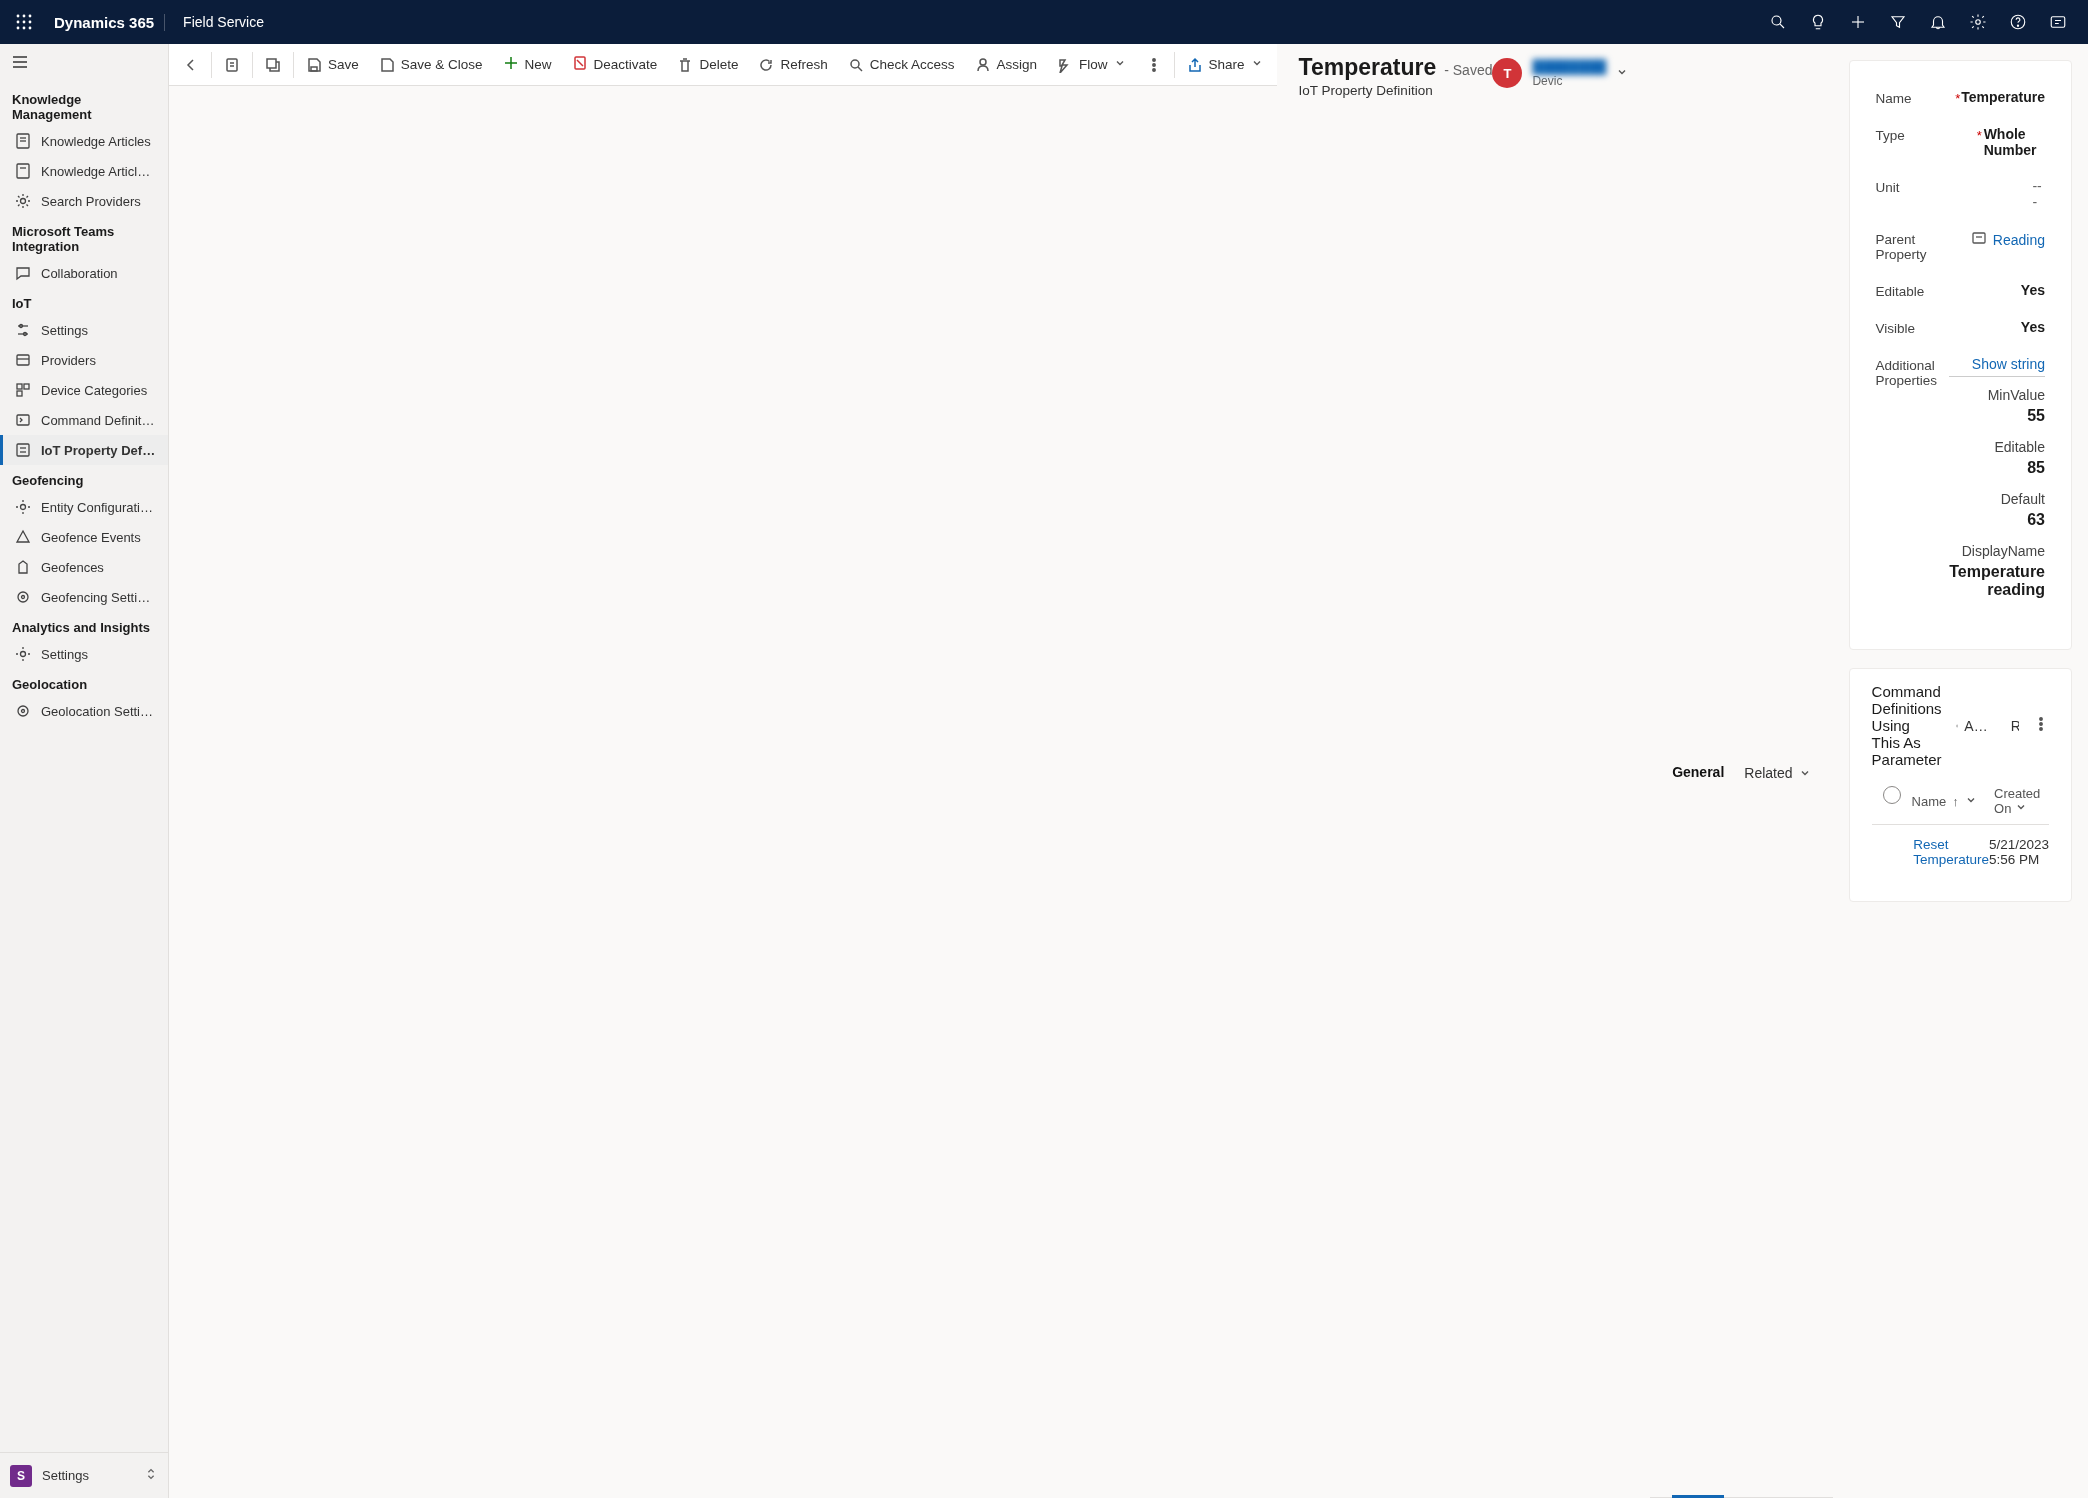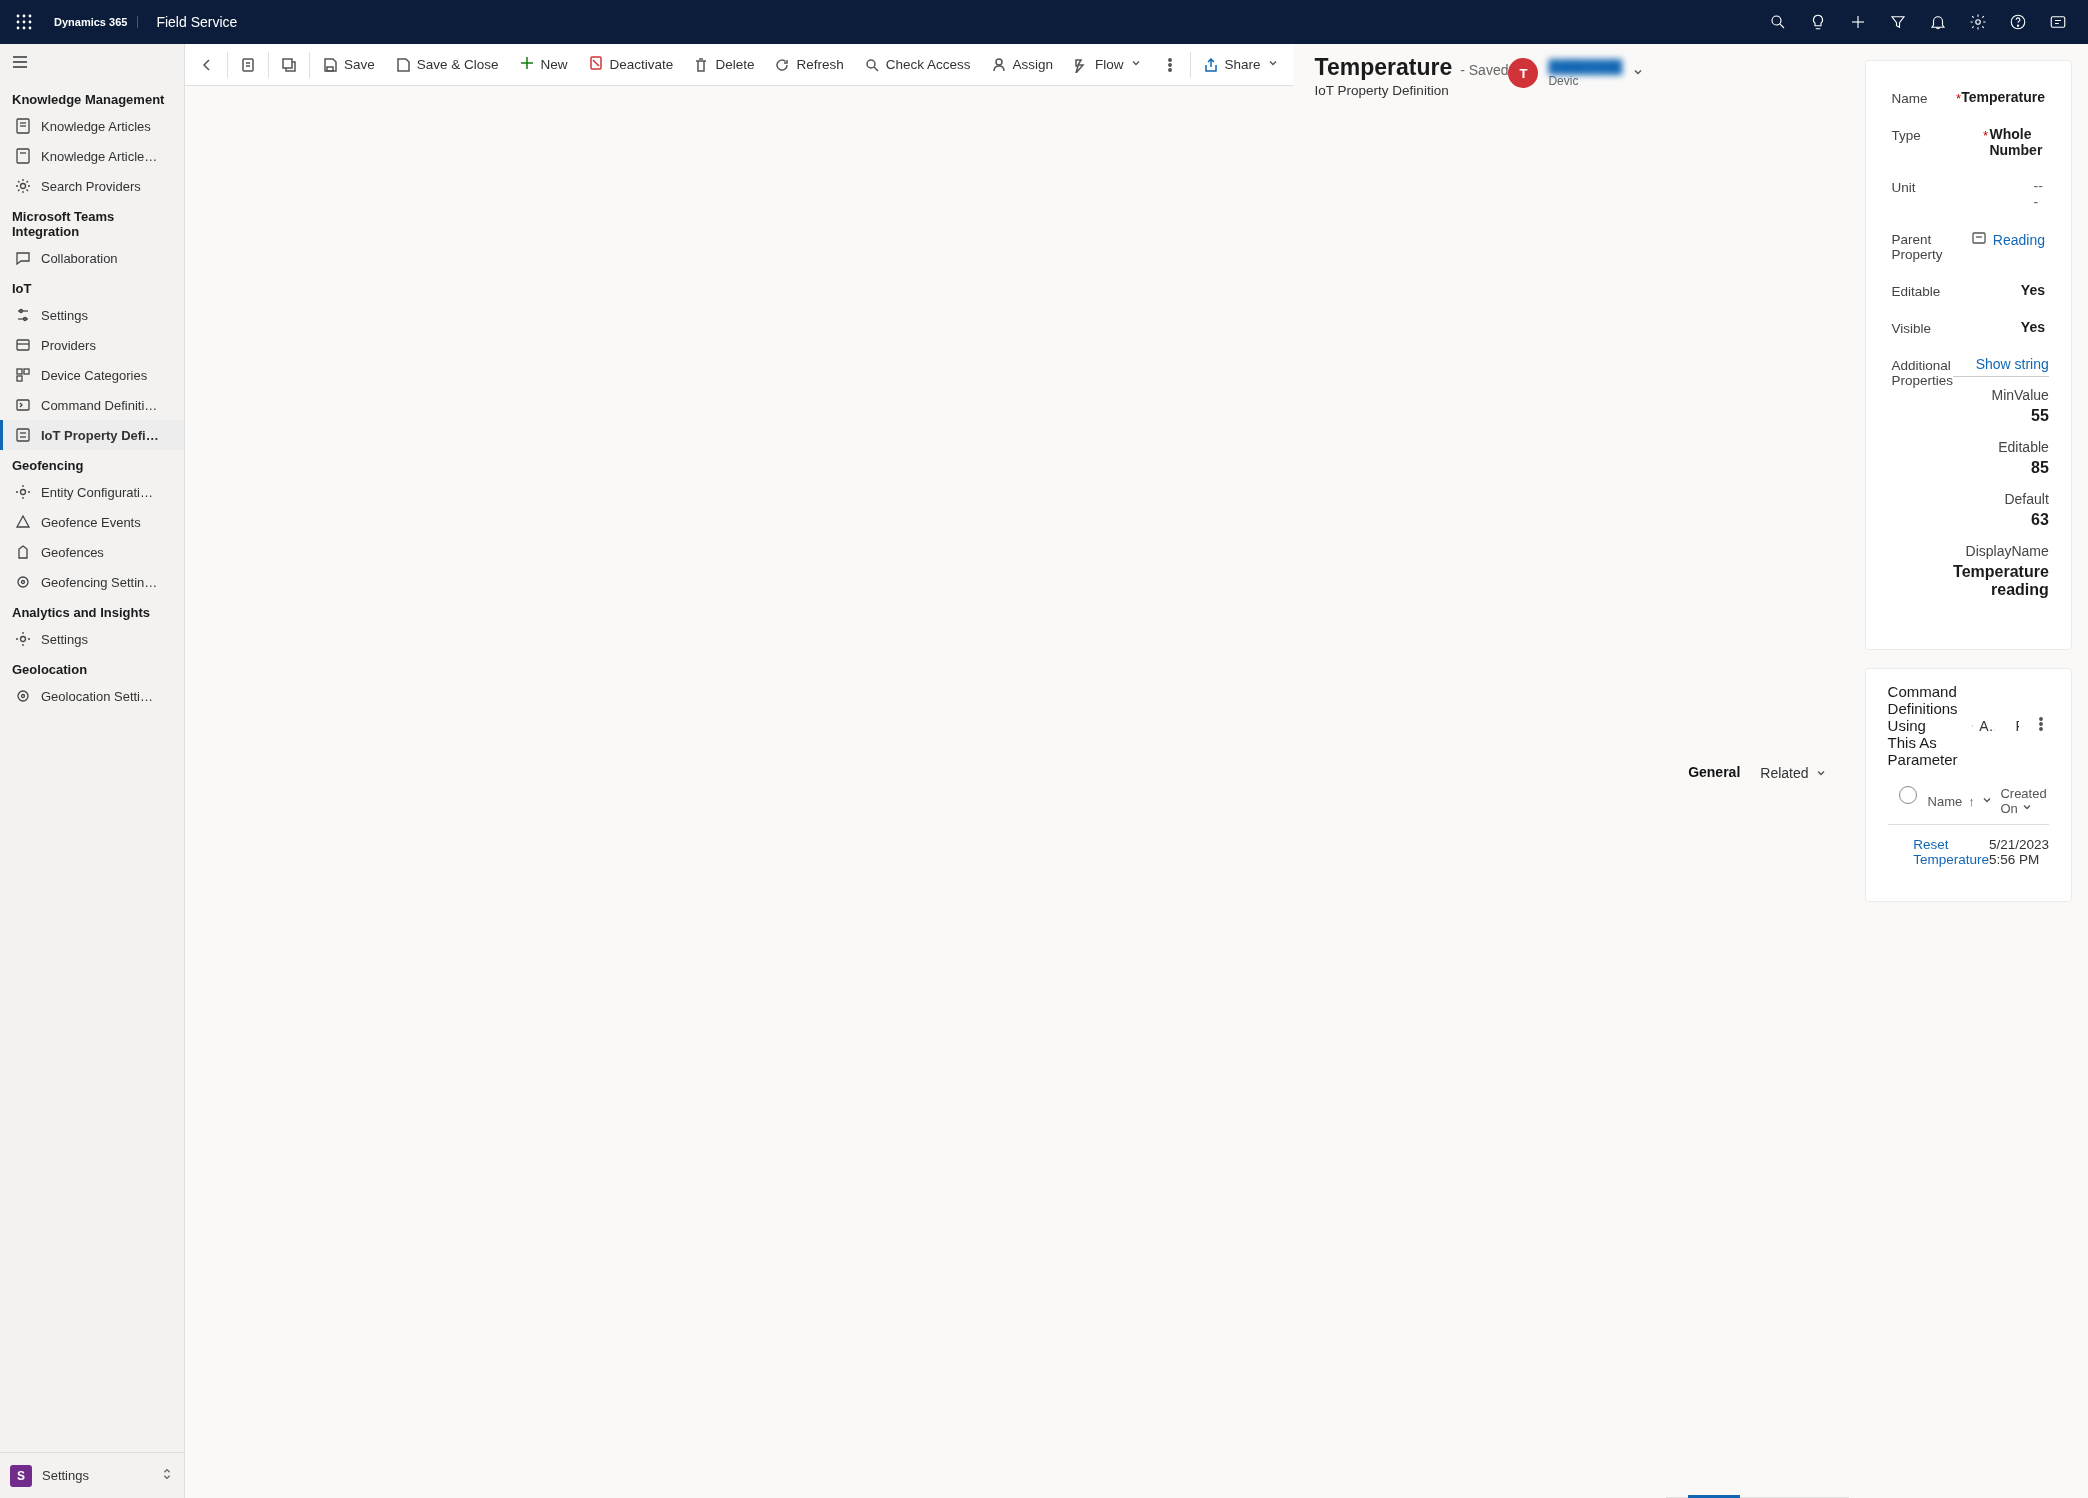--- a/index.html
+++ b/index.html
@@ -2,29 +2,29 @@
 <html><head>
 <meta charset="utf-8">
 <style>
   * { box-sizing: border-box; margin: 0; padding: 0; font-family: "Segoe UI", -apple-system, BlinkMacSystemFont, sans-serif; }
   body { background: #f3f2f1; overflow: hidden; }
 
   
   .topnav { height: 44px; background: #0b1d3a; color: #fff; display: flex; align-items: center; padding: 0 10px; }
   .waffle { width: 28px; height: 28px; display:flex; align-items:center; justify-content:center; margin-right:6px; }
   .waffle svg { width:16px; height:16px; fill:#fff; }
-  .topnav .brand { font-size: 11px; font-weight: 600; padding: 0 10px; border-right:1px solid rgba(255,255,255,0.25); }
+  .topnav .brand { font-size: 15px; font-weight: 600; padding: 0 10px; border-right:1px solid rgba(255,255,255,0.25); }
   .topnav .module { font-size: 14px; padding: 0 18px; }
   .topnav .spacer { flex: 1; }
   .topnav .icon-btn { width: 40px; height: 40px; display:flex; align-items:center; justify-content:center; color:#fff; }
   .topnav .icon-btn svg { width:18px; height:18px; stroke:#fff; fill:none; stroke-width:1.5; }
 
   
   .app { display:flex; height: calc(100vh - 44px); }
-  .sidebar { width: 185px; background:#f3f2f1; border-right:1px solid #e1dfdd; display:flex; flex-direction:column; overflow:hidden; position:relative;}
+  .sidebar { width: 169px; background:#f3f2f1; border-right:1px solid #e1dfdd; display:flex; flex-direction:column; overflow:hidden; position:relative;}
   .sidebar-scroll { flex:1; overflow-y:auto; padding-bottom: 50px;}
   .sidebar .hamburger { padding: 10px 12px; }
   .sidebar .hamburger svg{ width:16px; height:16px; stroke:#333; fill:none; stroke-width:1.5;}
   .sidebar .group-label { font-size:13px; font-weight:600; color:#1b1b1b; padding: 8px 12px 4px 12px; }
   .nav-item { display:flex; align-items:center; padding: 7px 12px; font-size:13px; color:#333; gap:10px; white-space:nowrap; overflow:hidden; text-overflow:ellipsis; cursor:pointer; border-left:3px solid transparent;}
   .nav-item.active { background:#ededed; border-left:3px solid #1267b4; font-weight:600; }
   .nav-item .icon { width:16px; height:16px; display:inline-flex; align-items:center; justify-content:center; }
   .nav-item .icon svg{ width:16px; height:16px; stroke:#444; fill:none; stroke-width:1.3; }
   .nav-item span.label { overflow:hidden; text-overflow:ellipsis; }
 

